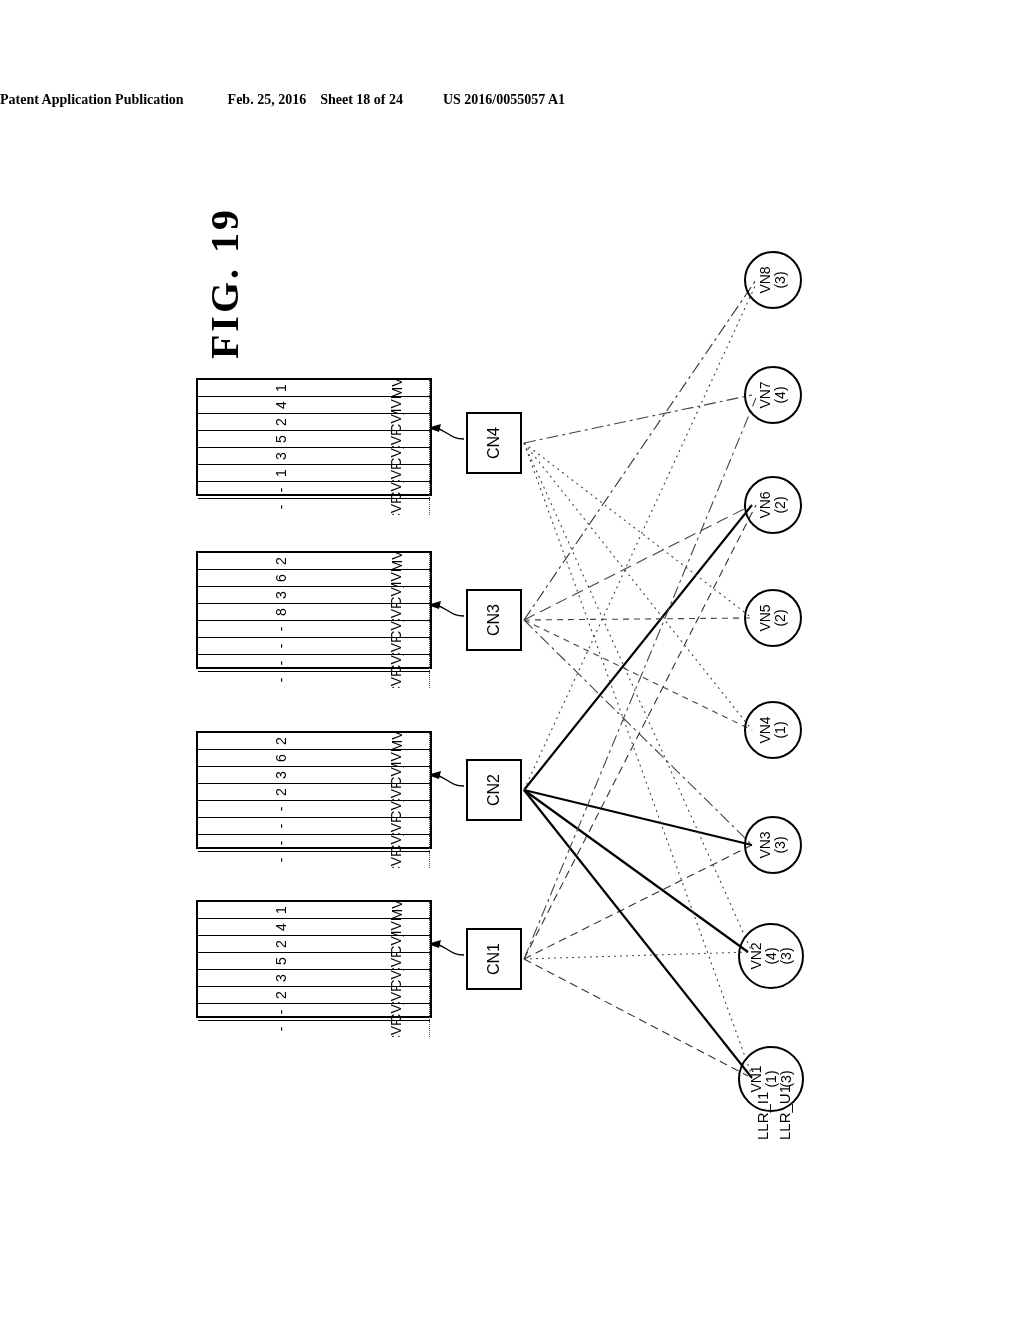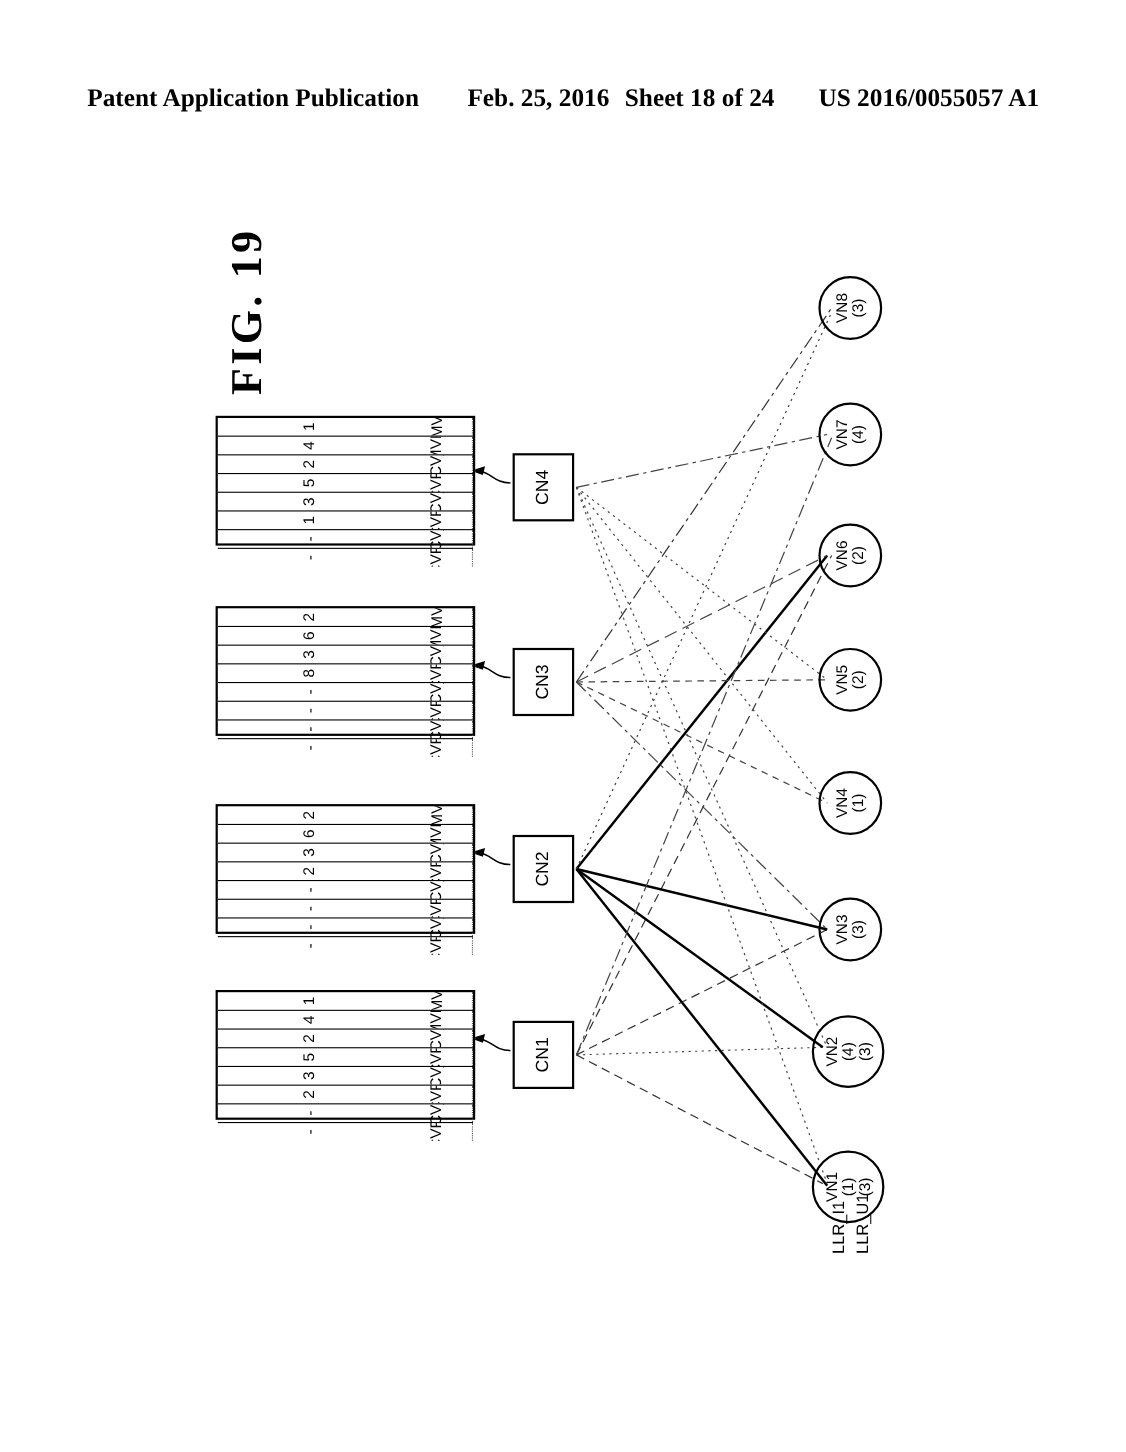--- a/index.html
+++ b/index.html
@@ -12,27 +12,26 @@
     height: 1320px;
     position: relative;
     font-family: "Liberation Serif", serif;
     color: #000000;
     overflow: hidden;
   }
 
   
   #patent-header {
     position: absolute;
-    top: 76px;
+    top: 92px;
     left: 0;
     width: 1024px;
-    text-align: center;
     font-family: "Liberation Serif", serif;
     font-weight: bold;
-    font-size: 23px;
+    font-size: 14px;
     letter-spacing: 0px;
     white-space: nowrap;
   }
   #patent-header .hdr-seg { display: inline-block; }
   #patent-header .gap-wide { display: inline-block; width: 44px; }
   #patent-header .gap-med  { display: inline-block; width: 14px; }
   #patent-header .gap-big  { display: inline-block; width: 40px; }
 
   
   #figure-title {

